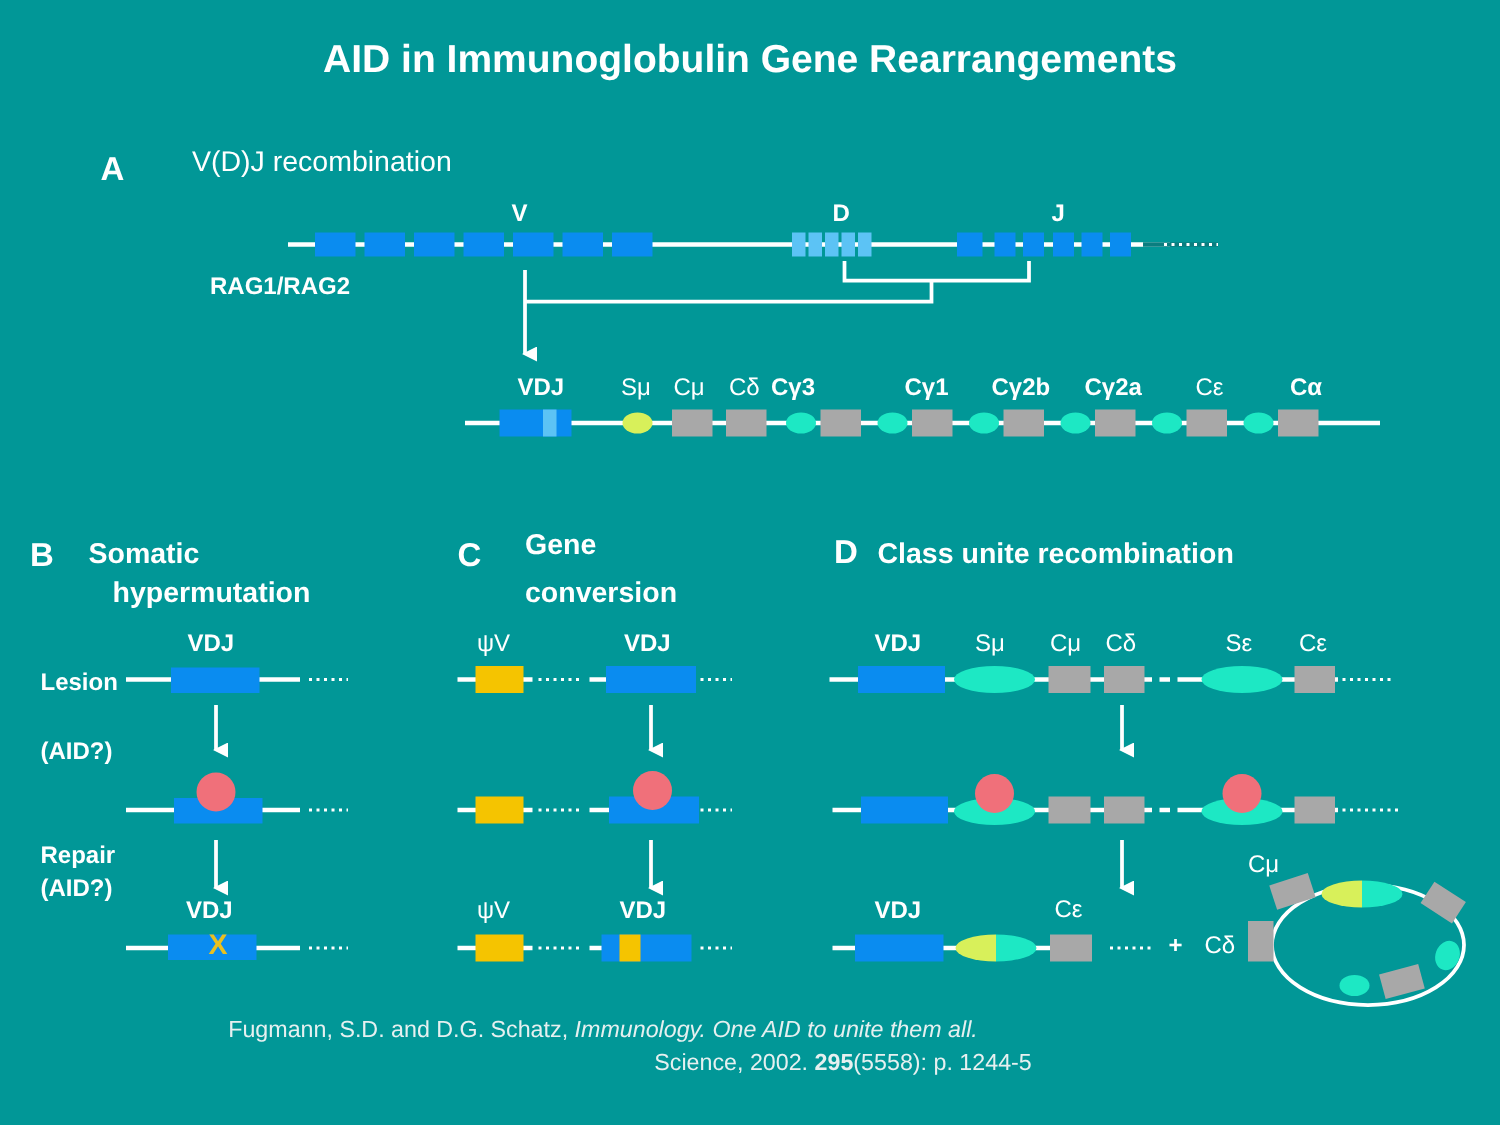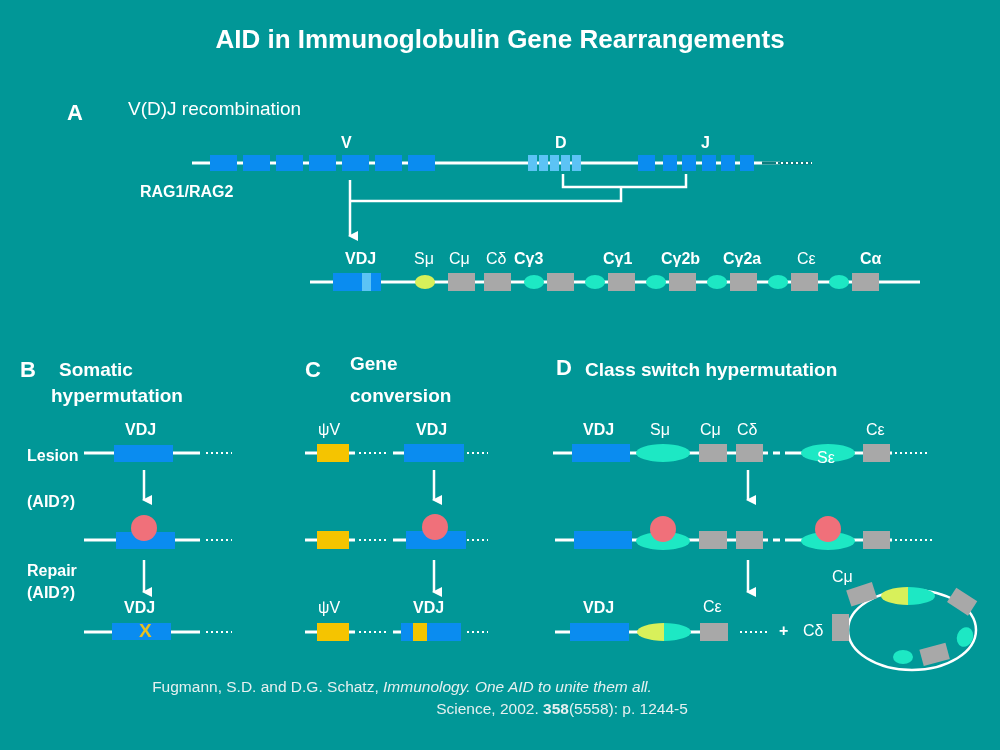--- a/index.html
+++ b/index.html
@@ -186,52 +186,52 @@
 <div class="t lbl" style="left:486px;top:250px;font-weight:normal;">Cδ</div>
 <div class="t lbl" style="left:514px;top:250px;">Cγ3</div>
 <div class="t lbl" style="left:603px;top:250px;">Cγ1</div>
 <div class="t lbl" style="left:661px;top:250px;">Cγ2b</div>
 <div class="t lbl" style="left:723px;top:250px;">Cγ2a</div>
 <div class="t lbl" style="left:797px;top:250px;font-weight:normal;">Cε</div>
 <div class="t lbl" style="left:860px;top:250px;font-weight:bold;">Cα</div>
 
 <div class="t panel-letter" style="left:20px;top:357px;">B</div>
 <div class="t panel-title" style="left:59px;top:359px;">Somatic</div>
-<div class="t panel-title" style="left:51px;top:385px;">hypermutation</div>
+<div class="t panel-title" style="left:75px;top:385px;">hypermutation</div>
 <div class="t lbl" style="left:125px;top:421px;">VDJ</div>
 <div class="t side" style="left:27px;top:445px;">Lesion</div>
 <div class="t side" style="left:27px;top:491px;">(AID?)</div>
 <div class="t side" style="left:27px;top:560px;">Repair</div>
 <div class="t side" style="left:27px;top:582px;">(AID?)</div>
 <div class="t lbl" style="left:124px;top:599px;">VDJ</div>
 <div class="t" style="left:139px;top:620px;font-size:19px;font-weight:bold;color:#e8c020;">X</div>
 
 <div class="t panel-letter" style="left:305px;top:357px;">C</div>
 <div class="t panel-title" style="left:350px;top:353px;text-align:center;">Gene</div>
 <div class="t panel-title" style="left:350px;top:385px;">conversion</div>
 <div class="t lbl" style="left:318px;top:421px;font-weight:normal;">ψV</div>
 <div class="t lbl" style="left:416px;top:421px;">VDJ</div>
 <div class="t lbl" style="left:318px;top:599px;font-weight:normal;">ψV</div>
 <div class="t lbl" style="left:413px;top:599px;">VDJ</div>
 
 <div class="t panel-letter" style="left:556px;top:355px;">D</div>
-<div class="t panel-title" style="left:585px;top:359px;">Class switch hypermutation</div>
+<div class="t panel-title" style="left:585px;top:359px;">Class unite recombination</div>
 <div class="t lbl" style="left:583px;top:421px;">VDJ</div>
 <div class="t lbl" style="left:650px;top:421px;font-weight:normal;">Sμ</div>
 <div class="t lbl" style="left:700px;top:421px;font-weight:normal;">Cμ</div>
 <div class="t lbl" style="left:737px;top:421px;font-weight:normal;">Cδ</div>
-<div class="t lbl" style="left:817px;top:421px;font-weight:normal;margin-top:28px;">Sε</div>
+<div class="t lbl" style="left:817px;top:421px;font-weight:normal;">Sε</div>
 <div class="t lbl" style="left:866px;top:421px;font-weight:normal;">Cε</div>
 
 <div class="t lbl" style="left:583px;top:599px;">VDJ</div>
 <div class="t lbl" style="left:703px;top:598px;font-weight:normal;">Cε</div>
 <div class="t lbl" style="left:779px;top:622px;">+</div>
 <div class="t lbl" style="left:832px;top:568px;font-weight:normal;">Cμ</div>
 <div class="t lbl" style="left:803px;top:622px;font-weight:normal;">Cδ</div>
 
 <div class="t cite" style="top:676px;">
   <span>Fugmann, S.D. and D.G. Schatz,</span>
   <i>Immunology. One AID to unite them all.</i>
 </div>
 <div class="t cite" style="top:698px;left:160px;">
   <span>Science, 2002.</span>
-  <b>358</b><span>(5558): p. 1244-5</span>
+  <b>295</b><span>(5558): p. 1244-5</span>
 </div>
 
 </body></html>

